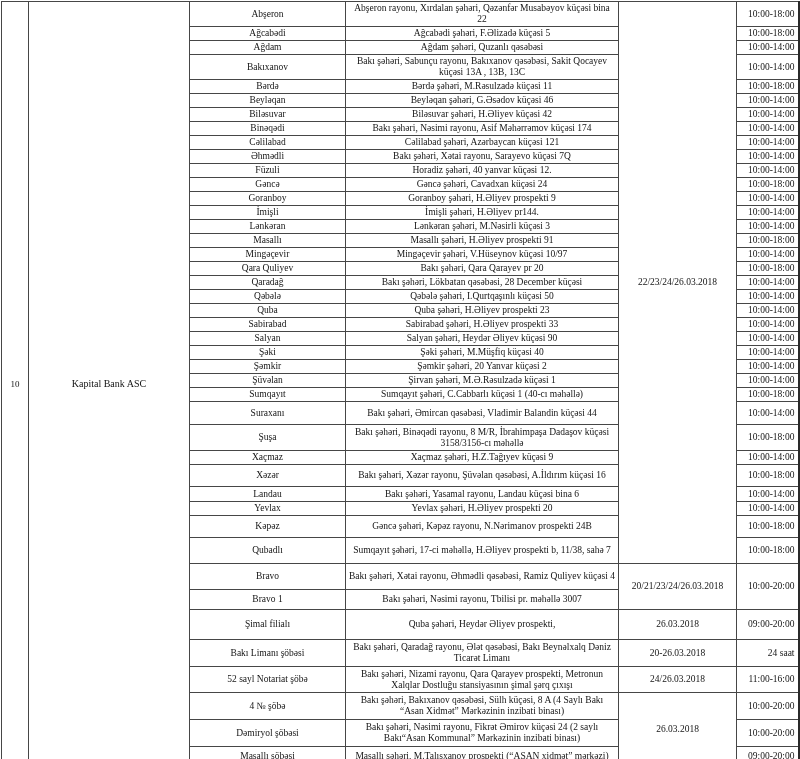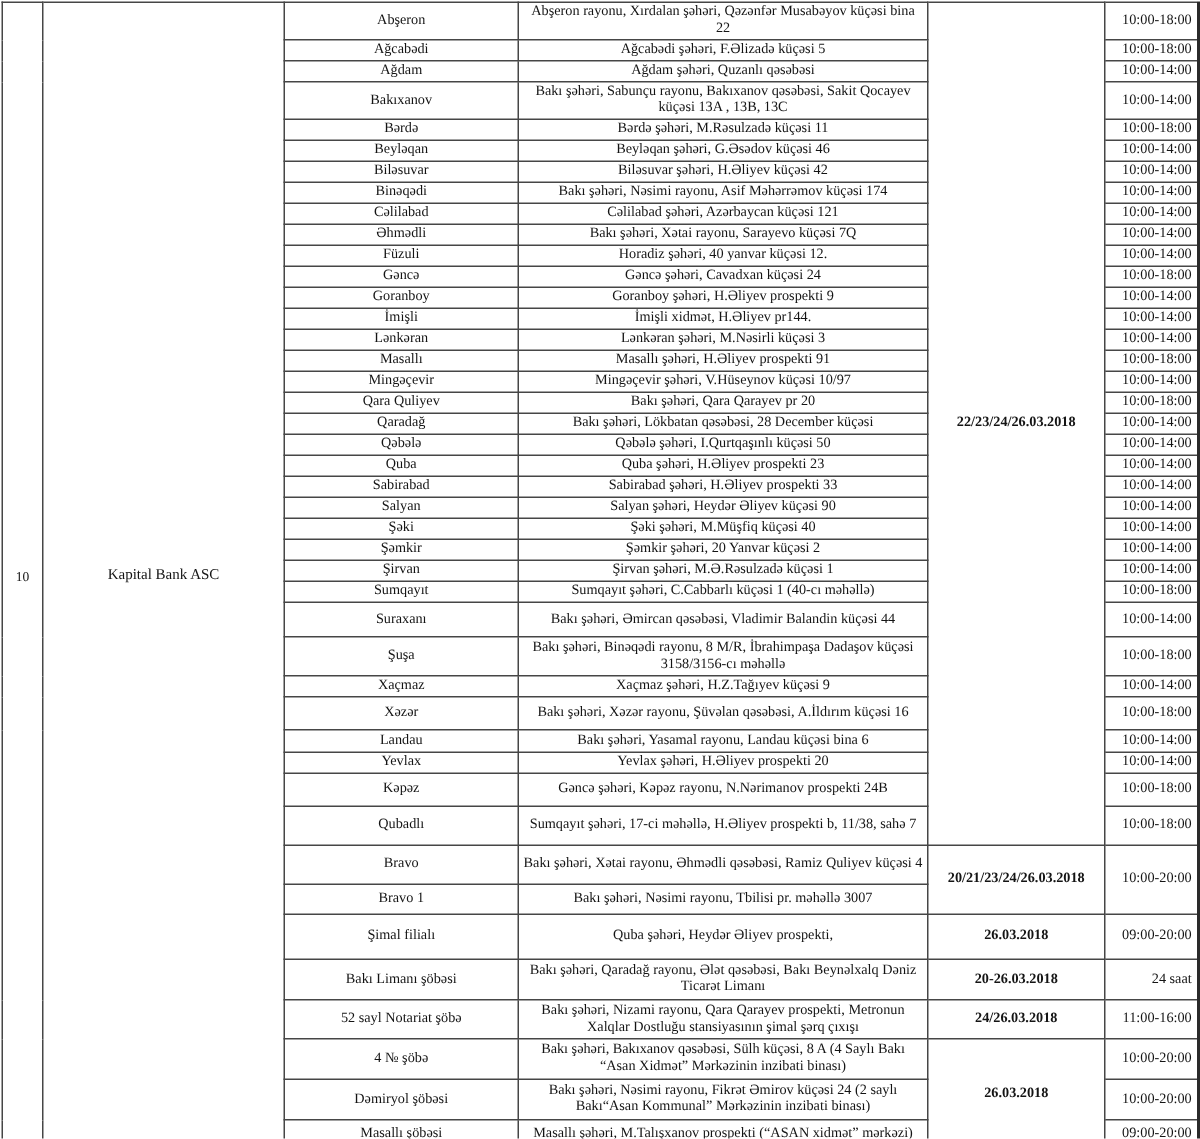--- a/index.html
+++ b/index.html
@@ -26,21 +26,21 @@
     font-size:9.5px;
     line-height:1.16;
     padding:1px 3px;
     overflow:hidden;
     word-wrap:break-word;
   }
   td.c-rowno{font-size:9px;}
   td.c-bank{font-size:10px;}
   td.c-branch{font-size:9.5px;}
   td.c-address{font-size:9.5px;}
-  td.c-date{font-size:9.5px;font-weight:bold;}
+  td.c-date{font-size:9.5px;}
   td.c-hours{font-size:9.5px;white-space:nowrap;text-align:right;}
 </style>
 </head>
 <body>
 
 <div class="page">
   <table class="branches">
     <colgroup>
       <col style="width:27px">
       <col style="width:161px">
@@ -113,21 +113,21 @@
           <td class="c-address">Gəncə şəhəri,  Cavadxan küçəsi 24</td>
           <td class="c-hours">10:00-18:00</td>
         </tr>
         <tr style="height: 14px;">
           <td class="c-branch">Goranboy</td>
           <td class="c-address">Goranboy şəhəri, H.Əliyev prospekti 9</td>
           <td class="c-hours">10:00-14:00</td>
         </tr>
         <tr style="height: 14px;">
           <td class="c-branch">İmişli</td>
-          <td class="c-address">İmişli xidmət, H.Əliyev pr144.</td>
+          <td class="c-address">İmişli şəhəri, H.Əliyev pr144.</td>
           <td class="c-hours">10:00-14:00</td>
         </tr>
         <tr style="height: 14px;">
           <td class="c-branch">Lənkəran</td>
           <td class="c-address">Lənkəran şəhəri, M.Nəsirli küçəsi 3</td>
           <td class="c-hours">10:00-14:00</td>
         </tr>
         <tr style="height: 14px;">
           <td class="c-branch">Masallı</td>
           <td class="c-address">Masallı şəhəri,  H.Əliyev prospekti 91</td>
@@ -172,21 +172,21 @@
           <td class="c-branch">Şəki</td>
           <td class="c-address">Şəki şəhəri, M.Müşfiq küçəsi 40</td>
           <td class="c-hours">10:00-14:00</td>
         </tr>
         <tr style="height: 14px;">
           <td class="c-branch">Şəmkir</td>
           <td class="c-address">Şəmkir şəhəri, 20 Yanvar küçəsi 2</td>
           <td class="c-hours">10:00-14:00</td>
         </tr>
         <tr style="height: 13px;">
-          <td class="c-branch">Şirvan</td>
+          <td class="c-branch">Şüvəlan</td>
           <td class="c-address">Şirvan şəhəri,  M.Ə.Rəsulzadə küçəsi 1</td>
           <td class="c-hours">10:00-14:00</td>
         </tr>
         <tr style="height: 13px;">
           <td class="c-branch">Sumqayıt</td>
           <td class="c-address">Sumqayıt şəhəri,  C.Cabbarlı küçəsi 1 (40-cı məhəllə)</td>
           <td class="c-hours">10:00-18:00</td>
         </tr>
         <tr style="height: 23px;">
           <td class="c-branch">Suraxanı</td>

